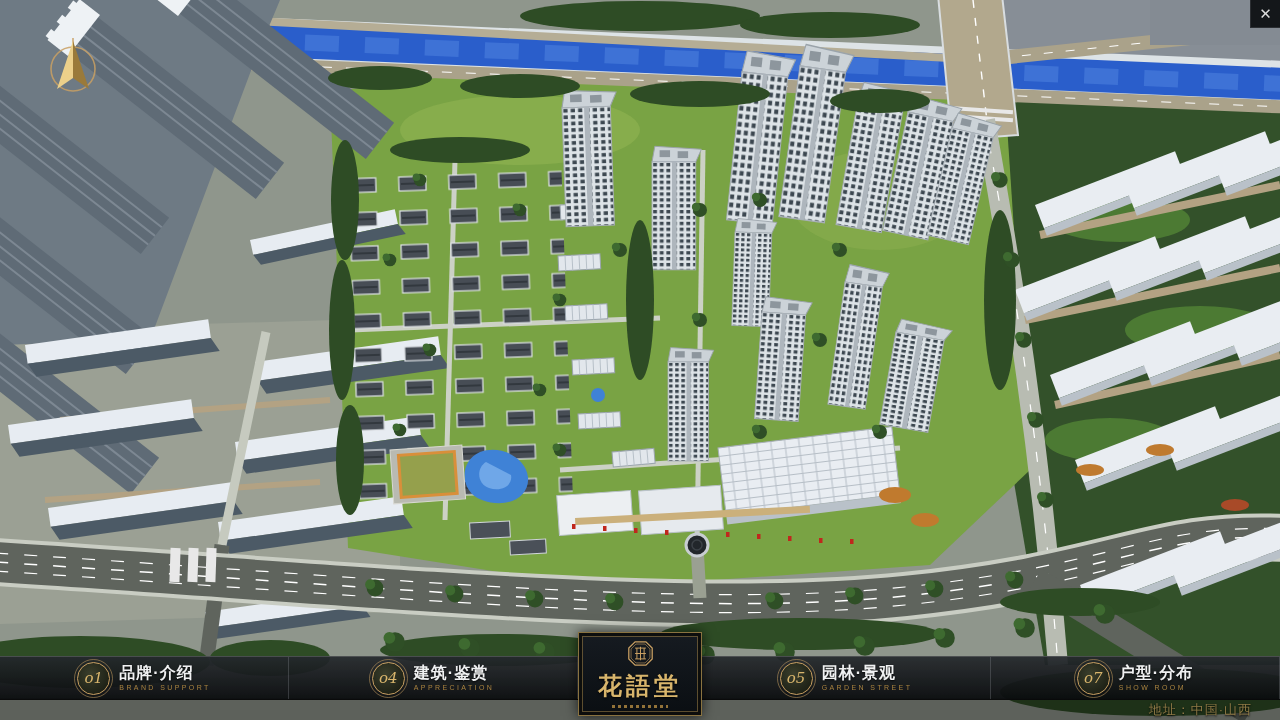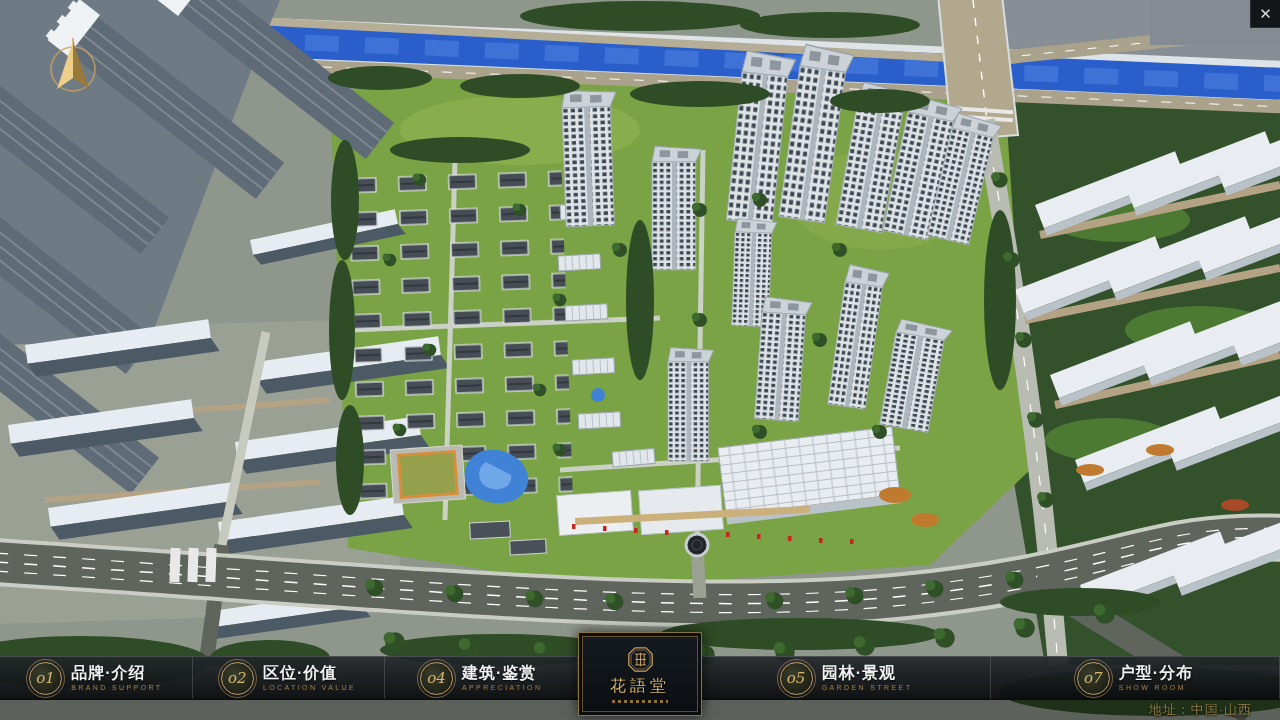--- a/index.html
+++ b/index.html
@@ -37,21 +37,21 @@
   .nav-sub{color:#a9833f;font-size:7px;letter-spacing:2.4px;margin-top:2px;white-space:nowrap;}
 
   
   .logo-box{position:absolute;left:578px;top:632px;width:124px;height:84px;z-index:25;
             background:linear-gradient(180deg,#161b21,#0a0e12);
             border:1px solid #8a7340;
             box-shadow:inset 0 0 0 3px rgba(4,7,9,.9),inset 0 0 0 4px rgba(160,130,70,.55),0 0 12px rgba(0,0,0,.7);
             display:flex;flex-direction:column;align-items:center;justify-content:center;gap:3px;
             cursor:pointer;box-sizing:border-box;}
   .seal{width:27px;height:27px;}
-  .logo-name{color:#d8b56c;font-size:16px;font-weight:normal;letter-spacing:4px;
+  .logo-name{color:#d8b56c;font-size:24px;font-weight:bold;letter-spacing:4px;
              font-family:"Liberation Serif","DejaVu Serif",serif;text-shadow:0 1px 2px #000;}
   .logo-line{width:56px;height:3px;
              background:repeating-linear-gradient(90deg,rgba(169,131,63,.85) 0 3px,transparent 3px 6px);}
 
   .address{position:absolute;right:28px;top:701px;color:#8f7a46;font-size:13px;
            letter-spacing:1px;text-shadow:0 1px 2px #000;z-index:20;}
 </style>
 </head>
 <body>
 
@@ -348,27 +348,20 @@
   <div class="navbar">
     <div class="nav-group">
       <div class="nav-item">
         <div class="badge">o1</div>
         <div class="nav-text">
           <span class="nav-title">品牌·介绍</span>
           <span class="nav-sub">BRAND SUPPORT</span>
         </div>
       </div>
       <div class="nav-item">
-        <div class="badge">o2</div>
-        <div class="nav-text">
-          <span class="nav-title">区位·价值</span>
-          <span class="nav-sub">LOCATION VALUE</span>
-        </div>
-      </div>
-      <div class="nav-item">
         <div class="badge">o4</div>
         <div class="nav-text">
           <span class="nav-title">建筑·鉴赏</span>
           <span class="nav-sub">APPRECIATION</span>
         </div>
       </div>
     </div>
     <div class="nav-spacer"></div>
     <div class="nav-group">
       <div class="nav-item">

